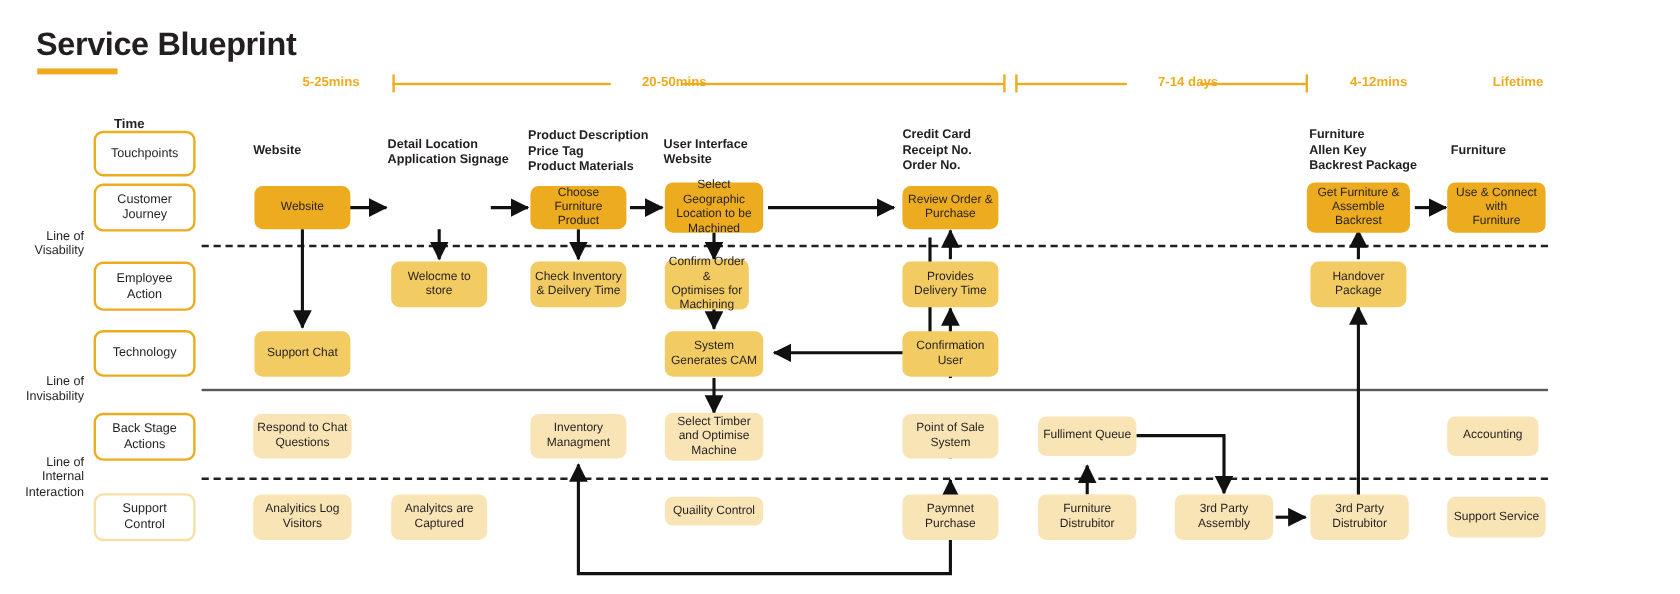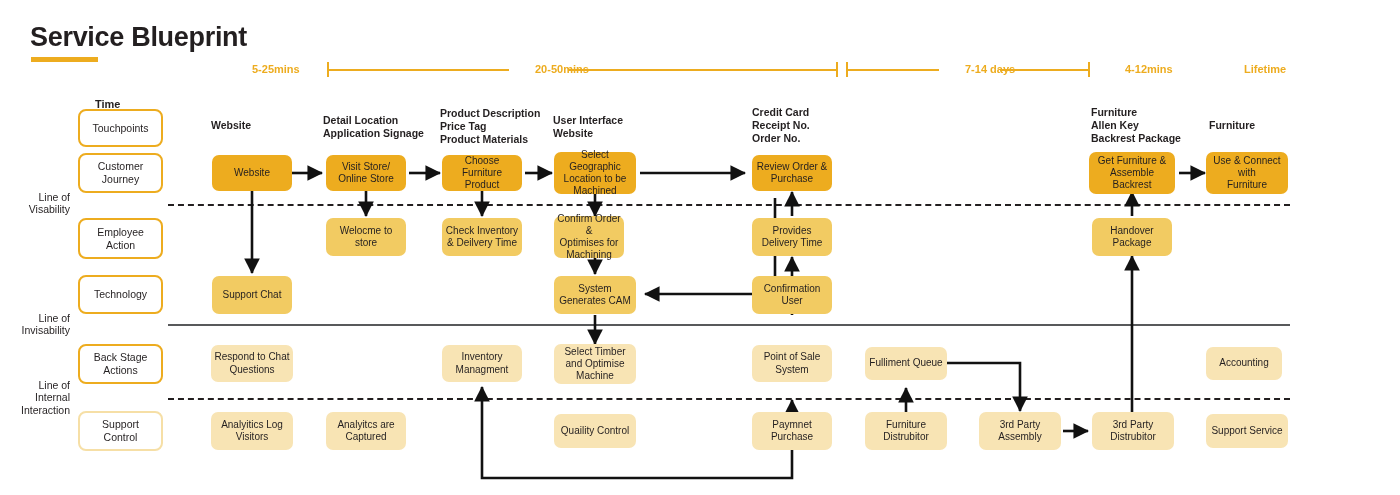--- a/index.html
+++ b/index.html
@@ -209,24 +209,20 @@
 
       <path d="M1063,431 L1088,431"></path>
 
       <path d="M792,450 L792,478 L482,478 L482,387"></path>
     </g>
   </svg>
 
   <div class="node gold" style="left:212px; top:155px; width:80px; height:36px;">
     <span style="white-space:pre-line">Website</span>
   </div>
-  <div class="node gold" style="left:326px; top:155px; width:80px; height:36px;">
-    <span style="white-space:pre-line">Visit Store/
-Online Store</span>
-  </div>
   <div class="node gold" style="left:442px; top:155px; width:80px; height:36px;">
     <span style="white-space:pre-line">Choose Furniture
 Product</span>
   </div>
   <div class="node gold" style="left:554px; top:152px; width:82px; height:42px;">
     <span style="white-space:pre-line">Select Geographic
 Location to be
 Machined</span>
   </div>
   <div class="node gold" style="left:752px; top:155px; width:80px; height:36px;">
@@ -303,21 +299,21 @@
   </div>
 
   <div class="node pale" style="left:211px; top:412px; width:82px; height:38px;">
     <span style="white-space:pre-line">Analyitics Log
 Visitors</span>
   </div>
   <div class="node pale" style="left:326px; top:412px; width:80px; height:38px;">
     <span style="white-space:pre-line">Analyitcs are
 Captured</span>
   </div>
-  <div class="node pale" style="left:554px; top:414px; width:82px; height:34px;">
+  <div class="node pale" style="left:554px; top:414px; width:82px; height:24px;">
     <span style="white-space:pre-line">Quaility Control</span>
   </div>
   <div class="node pale" style="left:752px; top:412px; width:80px; height:38px;">
     <span style="white-space:pre-line">Paymnet
 Purchase</span>
   </div>
   <div class="node pale" style="left:865px; top:412px; width:82px; height:38px;">
     <span style="white-space:pre-line">Furniture
 Distrubitor</span>
   </div>

